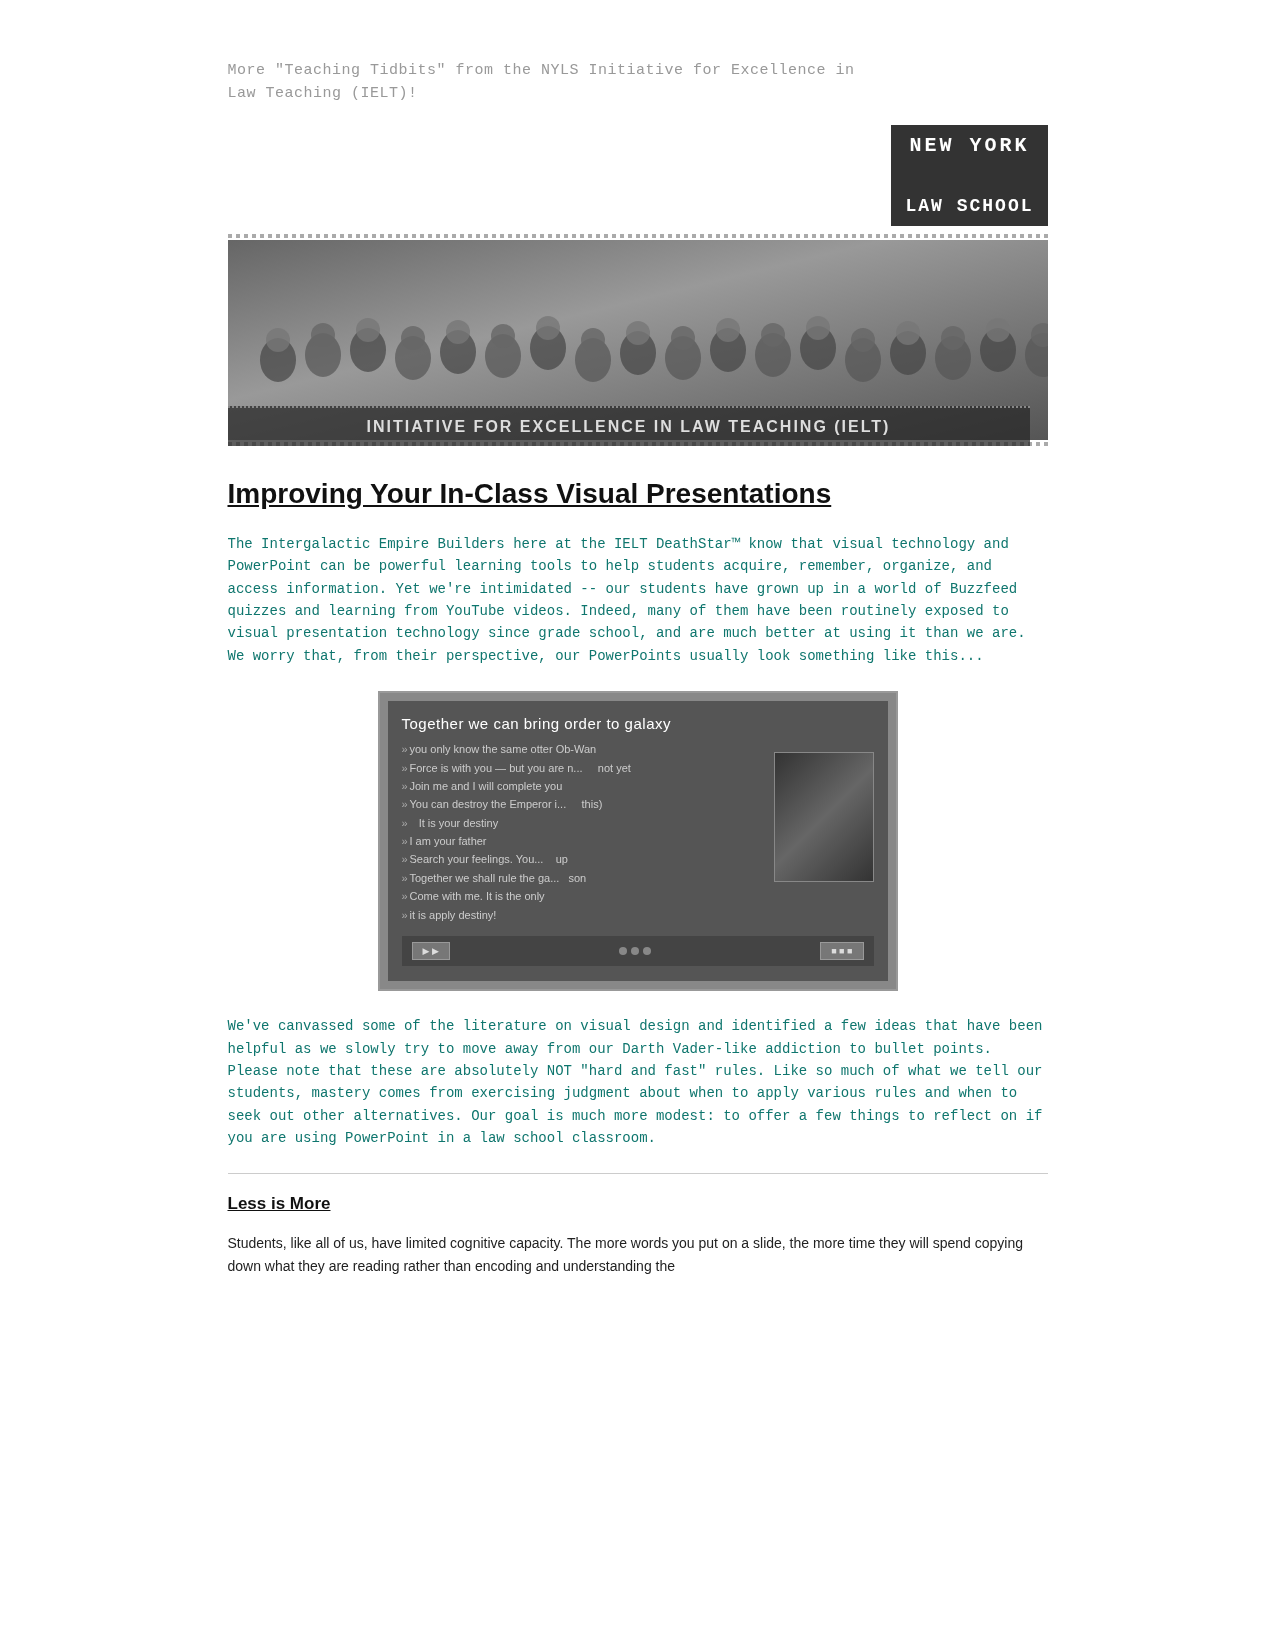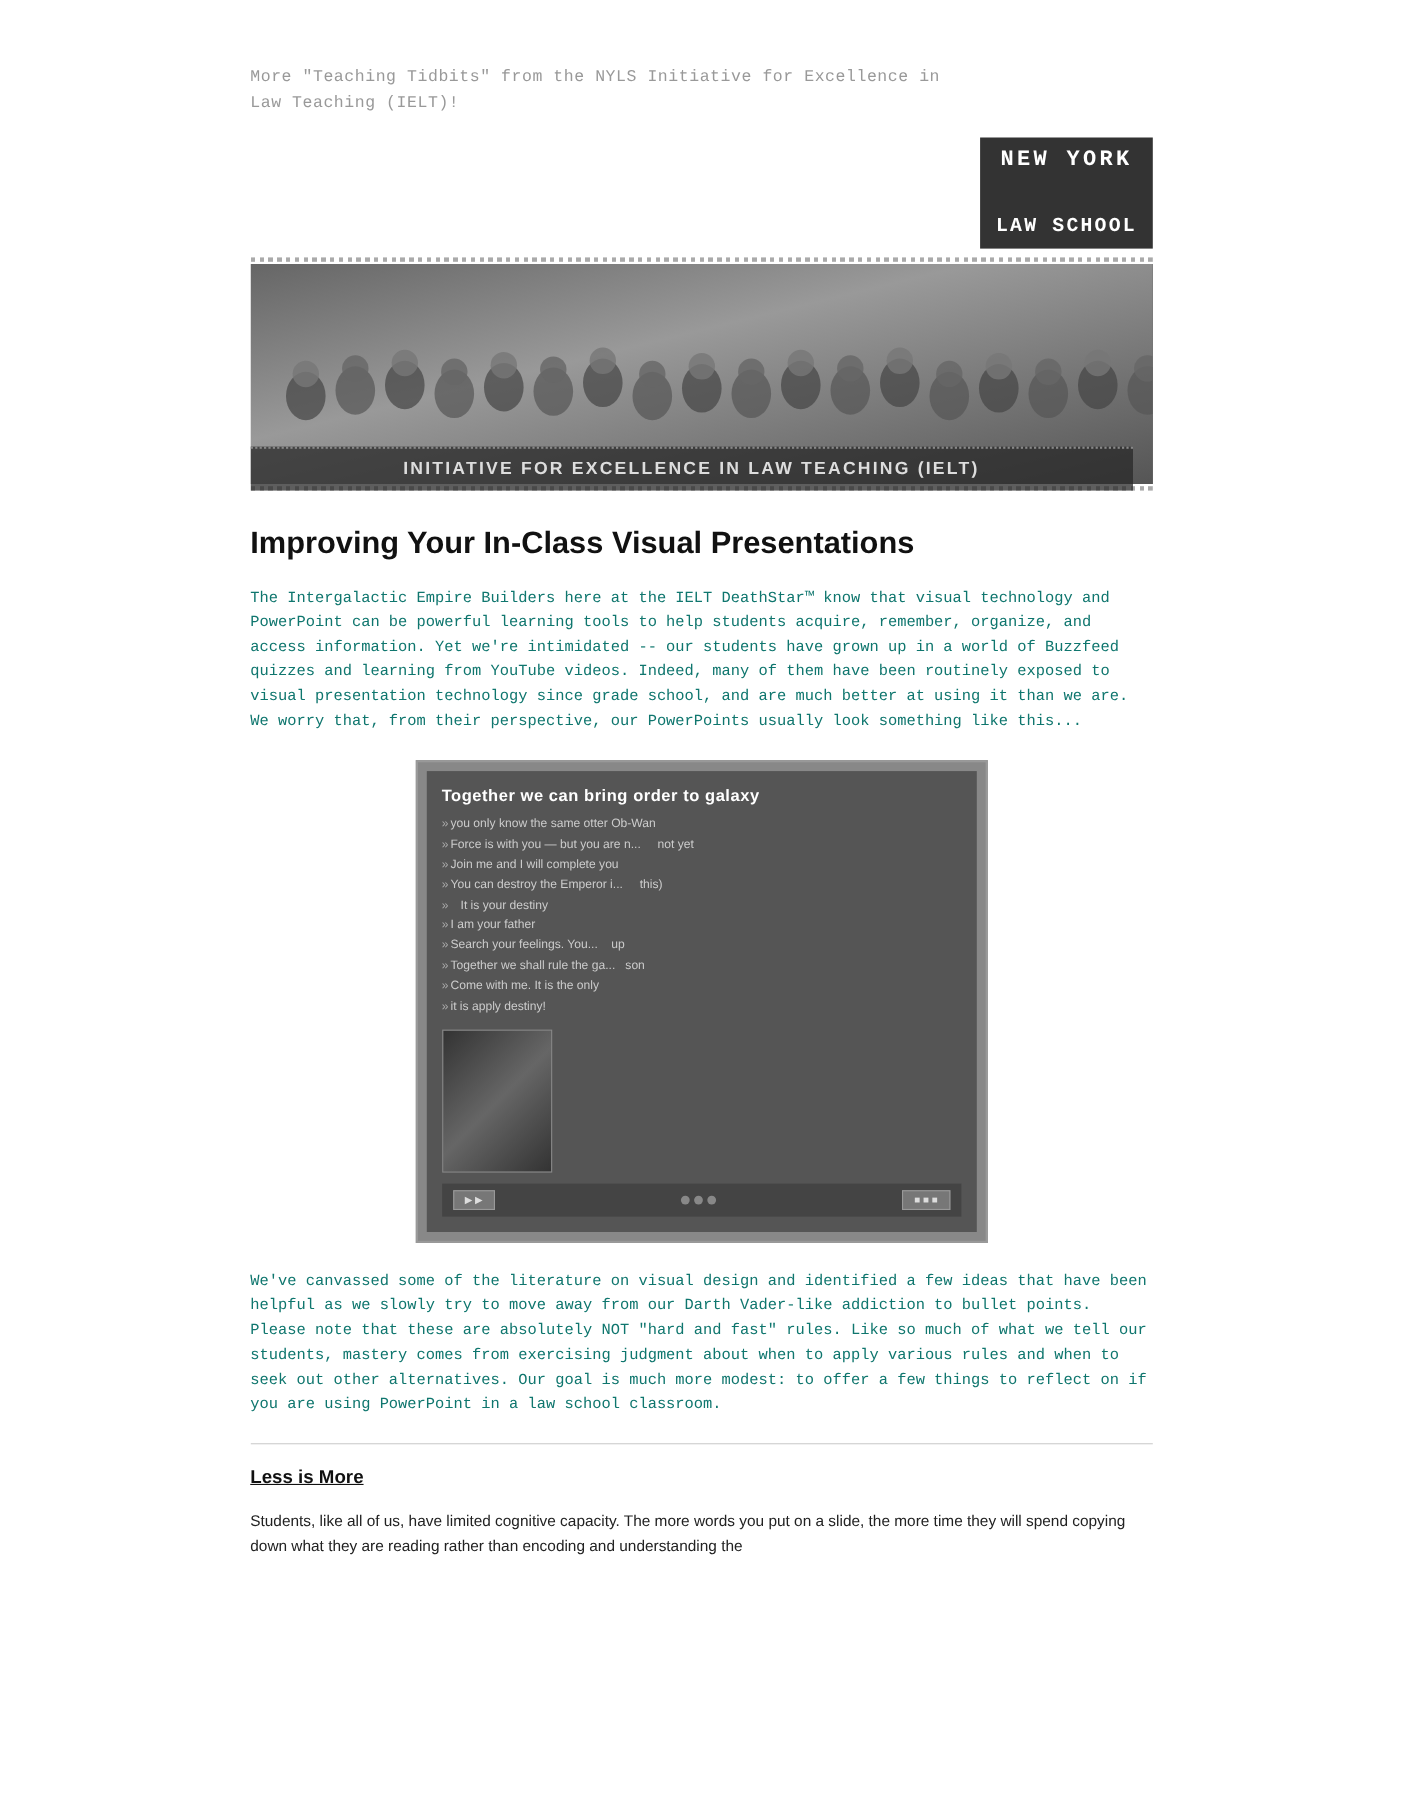--- a/index.html
+++ b/index.html
@@ -118,20 +118,21 @@
     .hero-bottom-border {
       width: 100%;
       height: 4px;
       background: repeating-linear-gradient(90deg, #aaa 0px, #aaa 4px, transparent 4px, transparent 8px);
       margin-top: 2px;
     }
 
     h1.main-title {
       font-size: 28px;
       font-weight: bold;
+      text-decoration: underline;
       color: #111111;
       margin-bottom: 20px;
       line-height: 1.3;
       font-family: Arial, Helvetica, sans-serif;
     }
 
     .body-text {
       font-size: 14px;
       line-height: 1.6;
       color: #0f766e;
@@ -150,21 +151,21 @@
     .ppt-slide {
       background: #555555;
       padding: 14px;
       min-height: 280px;
       position: relative;
       font-family: Arial, Helvetica, sans-serif;
     }
 
     .ppt-title {
       font-size: 15px;
-      font-weight: bold;
+      font-weight: normal;
       color: #ffffff;
       margin-bottom: 10px;
       letter-spacing: 0.5px;
     }
 
     .ppt-bullet {
       font-size: 11px;
       color: #cccccc;
       margin-bottom: 3px;
       padding-left: 8px;
@@ -306,21 +307,21 @@
     <div class="hero-bottom-border"></div>
   </div>
 
   <h1 class="main-title">Improving Your In-Class Visual Presentations</h1>
 
   <p class="body-text">The Intergalactic Empire Builders here at the IELT DeathStar™ know that visual technology and PowerPoint can be powerful learning tools to help students acquire, remember, organize, and access information. Yet we're intimidated -- our students have grown up in a world of Buzzfeed quizzes and learning from YouTube videos. Indeed, many of them have been routinely exposed to visual presentation technology since grade school, and are much better at using it than we are. We worry that, from their perspective, our PowerPoints usually look something like this...</p>
 
   <div class="powerpoint-image-container">
     <div class="ppt-slide">
       <div class="ppt-title">Together we can bring order to galaxy</div>
-      <div style="display:flex; width:100%;flex-direction:column;">
+      <div style="display:flex; width:100%;">
         <div style="flex:1; padding-right:10px;">
           <div class="ppt-bullet">you only know the same otter Ob-Wan</div>
           <div class="ppt-bullet">Force is with you — but you are n... &nbsp;&nbsp;&nbsp; not yet</div>
           <div class="ppt-bullet">Join me and I will complete you</div>
           <div class="ppt-bullet">You can destroy the Emperor i... &nbsp; &nbsp; this)</div>
           <div class="ppt-bullet">&nbsp;&nbsp;&nbsp;It is your destiny</div>
           <div class="ppt-bullet">I am your father</div>
           <div class="ppt-bullet">Search your feelings. You... &nbsp;&nbsp; up</div>
           <div class="ppt-bullet">Together we shall rule the ga... &nbsp; son</div>
           <div class="ppt-bullet">Come with me. It is the only</div>

